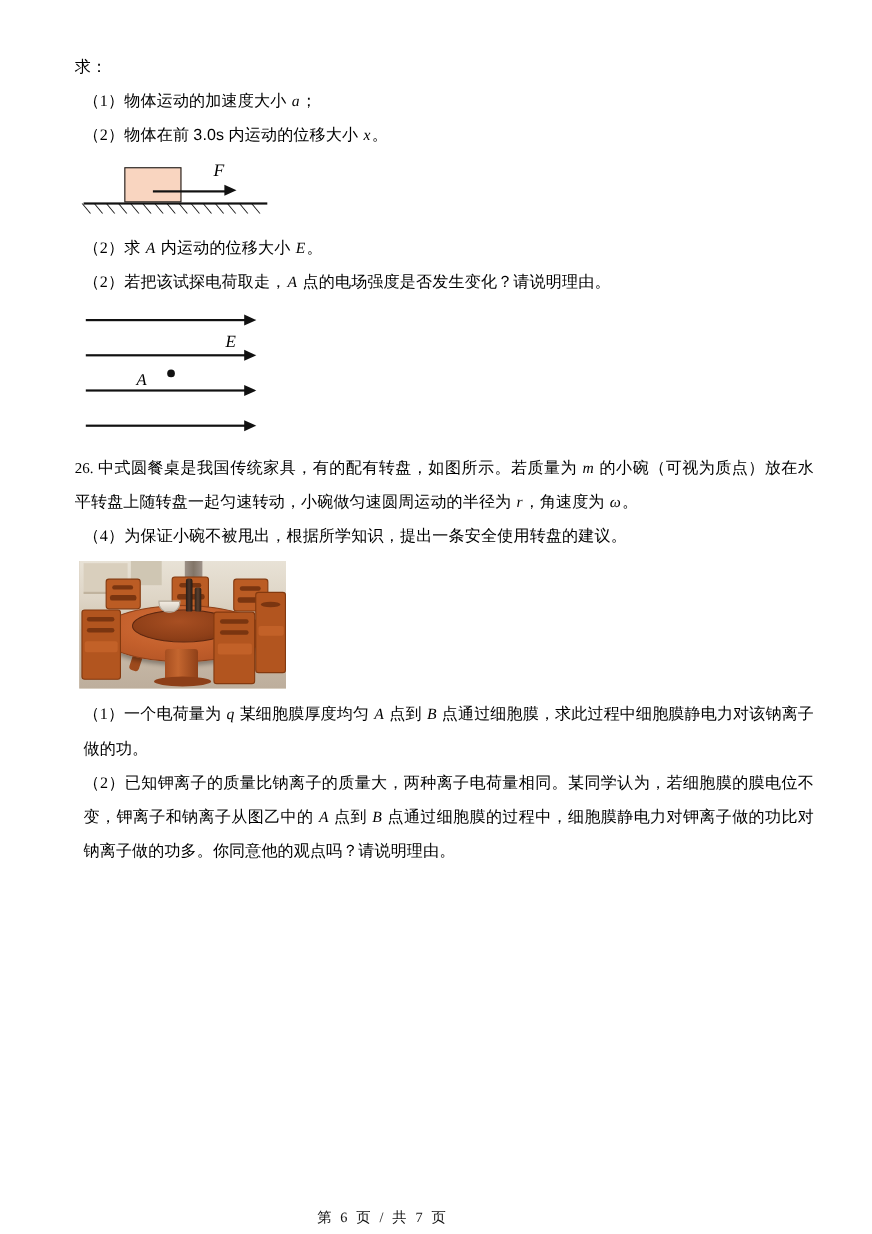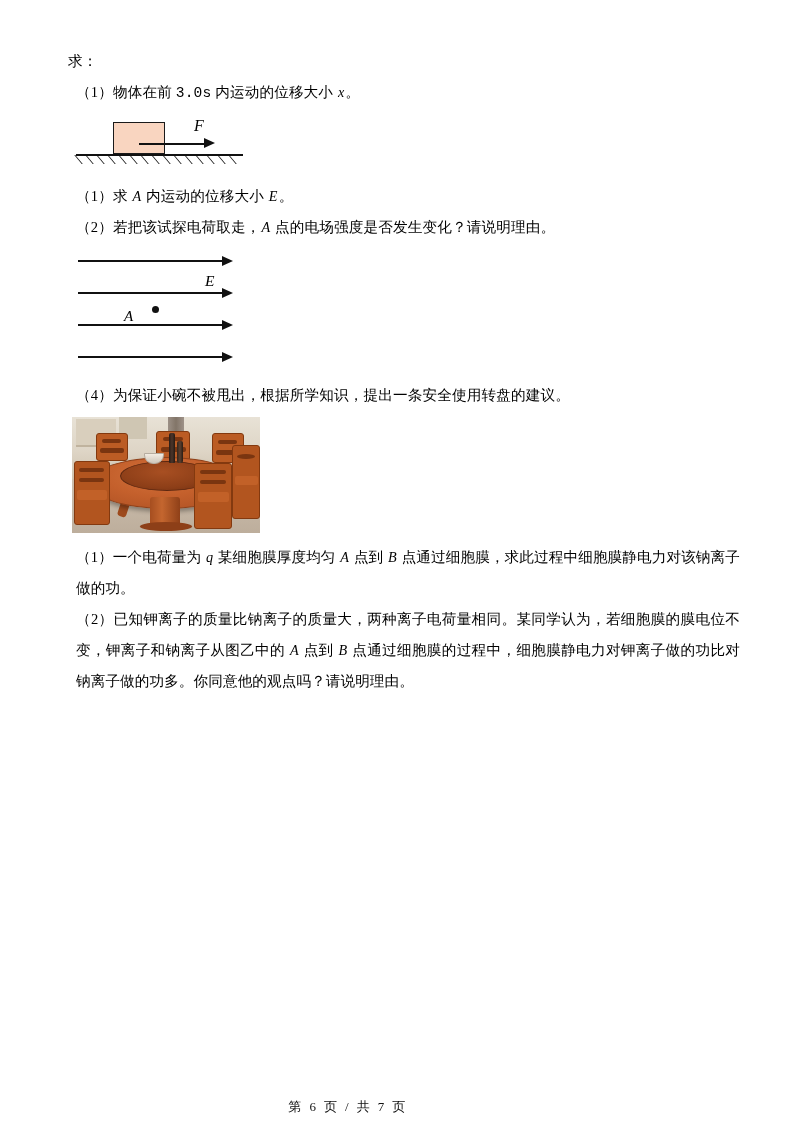--- a/index.html
+++ b/index.html
@@ -47,21 +47,21 @@
     letter-spacing: 0;
   }
   i.math {
     font-family: "Liberation Serif", "DejaVu Serif", serif;
     font-style: italic;
     font-size: 14.2px;
     padding: 0 1px;
   }
   span.rm {
     font-style: normal;
-    font-family: Liberation Mono, monospace;
+    font-family: Liberation Sans, sans-serif;
   }
   sup.exp {
     font-size: 9.6px;
     vertical-align: super;
     line-height: 0;
     font-style: normal;
   }
   .formula {
     font-size: 14.6px;
     line-height: 31px;
@@ -310,23 +310,26 @@
   }
 </style>
 </head>
 <body>
 
 <div class="page">
   <div class="content">
 
     <div class="line">求：</div>
 
-
     <div class="line indent">
-      <span>（1）物体在前 </span><span class="rm">3.0s</span><span> 内运动的位移大小 </span><i class="math">x</i><span>。</span>
+      <span>（1）物体运动的加速度大小 </span><i class="math">a</i><span>；</span>
+    </div>
+
+    <div class="line indent">
+      <span>（2）物体在前 </span><span class="rm">3.0s</span><span> 内运动的位移大小 </span><i class="math">x</i><span>。</span>
     </div>
 
     <div class="fig-block">
       <div class="blk-body"></div>
       <div class="blk-arrow-line"></div>
       <div class="blk-arrow-head"></div>
       <div class="blk-F">F</div>
       <div class="ground">
         <div class="ground-line"></div>
         <div class="hatch" style="left:2px"></div>
@@ -344,21 +347,21 @@
         <div class="hatch" style="left:134px"></div>
           <div class="hatch" style="left:145px"></div>
         <div class="hatch" style="left:156px"></div>
       </div>
     </div>
 
     <div style="height:14px"></div>
 
 
     <div class="line indent">
-      <span>（1）求 </span><i class="math">A</i><span> 内运动的位移大小 </span><i class="math">E</i><span>。</span>
+      <span>（2）求 </span><i class="math">A</i><span> 内运动的位移大小 </span><i class="math">E</i><span>。</span>
     </div>
 
     <div class="line indent">
       <span>（2）若把该试探电荷取走，</span><i class="math">A</i><span> 点的电场强度是否发生变化？请说明理由。</span>
     </div>
 
     <div class="fig-efield">
       <div class="ef-row" style="top:0px">
         <div class="ef-line"></div>
         <div class="ef-head"></div>
@@ -374,20 +377,24 @@
         <div class="ef-line"></div>
         <div class="ef-head"></div>
       </div>
       <div class="ef-row" style="top:96px">
         <div class="ef-line"></div>
         <div class="ef-head"></div>
       </div>
     </div>
 
     <div style="height:10px"></div>
+    <div class="para">
+      <span class="qnum">26.</span>
+      <span>中式圆餐桌是我国传统家具，有的配有转盘，如图所示。若质量为 </span><i class="math">m</i><span> 的小碗（可视为质点）放在水平转盘上随转盘一起匀速转动，小碗做匀速圆周运动的半径为 </span><i class="math">r</i><span>，角速度为 </span><i class="math">ω</i><span>。</span>
+    </div>
 
 
     <div class="line indent">（4）为保证小碗不被甩出，根据所学知识，提出一条安全使用转盘的建议。</div>
 
     <div class="fig-table">
       <div class="ph-wall"></div>
       <div class="ph-wall-panel"></div>
       <div class="ph-wall-panel2"></div>
       <div class="ph-curtain"></div>
       <div class="ph-floor"></div>

